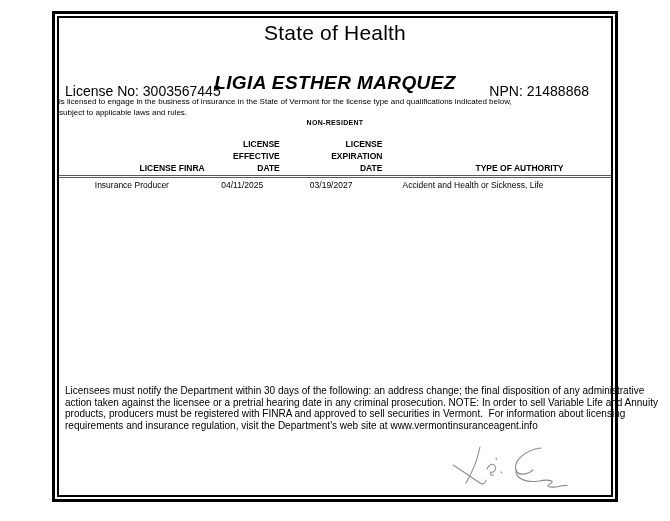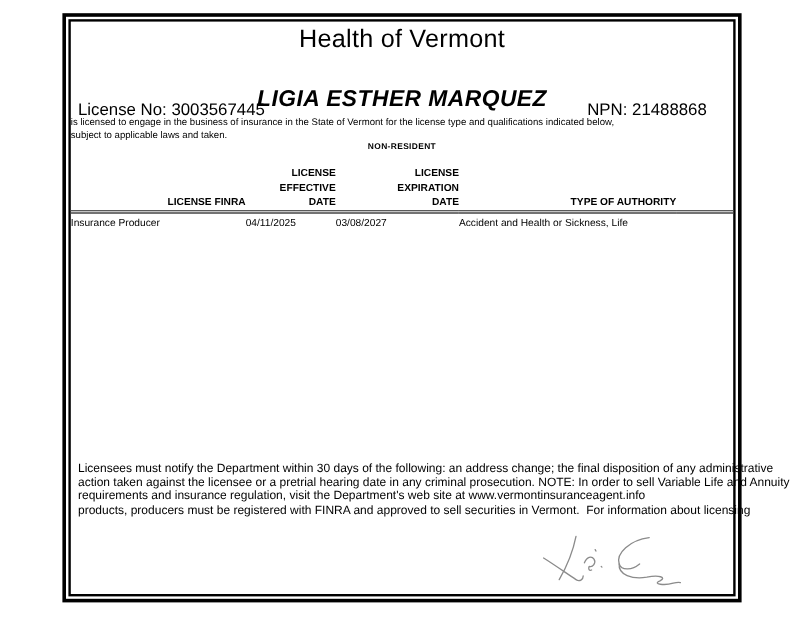--- a/index.html
+++ b/index.html
@@ -97,21 +97,21 @@
     font-weight: bold;
     line-height: 12px;
     vertical-align: bottom;
     text-align: right;
     padding: 0 0 1px 0;
     border-bottom: 3px double #5a5a5a;
   }
   table.license-table td {
     font-size: 8.5px;
     line-height: 10px;
-    text-align: left;
+    text-align: center;
     padding: 2px 0 0 0;
   }
   .footer {
     position: absolute;
     top: 367px;
     left: 6px;
     width: 535px;
     font-size: 10px;
     line-height: 11.5px;
   }
@@ -131,38 +131,38 @@
   }
 </style>
 </head>
 <body>
 
 <div class="page">
   <div class="cert-outer">
     <div class="cert-inner">
       <div class="cert-content">
 
-        <div class="title">Health of Vermont</div>
+        <div class="title">State of Health</div>
 
         <div class="id-row">
           <div>
             <span>License No:</span>
             <span>3003567445</span>
           </div>
           <div>
             <span>NPN:</span>
             <span>21488868</span>
           </div>
         </div>
 
         <div class="licensee-name">LIGIA ESTHER MARQUEZ</div>
 
         <div class="intro">
           <div>is licensed to engage in the business of insurance in the State of Vermont for the license type and qualifications indicated below,</div>
-          <div>subject to applicable laws and taken.</div>
+          <div>subject to applicable laws and rules.</div>
         </div>
 
         <div class="residency">NON-RESIDENT</div>
 
         <table class="license-table">
           <colgroup>
             <col style="width:26.4%">
             <col style="width:13.6%">
             <col style="width:18.6%">
             <col style="width:32.8%">
@@ -186,32 +186,32 @@
               <th>
                 <div>TYPE OF AUTHORITY</div>
               </th>
               <th></th>
             </tr>
           </thead>
           <tbody>
             <tr>
               <td>Insurance Producer</td>
               <td>04/11/2025</td>
-              <td>03/08/2027</td>
+              <td>03/19/2027</td>
               <td>Accident and Health or Sickness, Life</td>
               <td></td>
             </tr>
           </tbody>
         </table>
 
         <div class="footer">
           <div class="footer-line">Licensees must notify the Department within 30 days of the following: an address change; the final disposition of any administrative</div>
           <div class="footer-line">action taken against the licensee or a pretrial hearing date in any criminal prosecution. NOTE: In order to sell Variable Life and Annuity</div>
+          <div class="footer-line">products, producers must be registered with FINRA and approved to sell securities in Vermont.  For information about licensing</div>
           <div class="footer-line">requirements and insurance regulation, visit the Department's web site at www.vermontinsuranceagent.info</div>
-          <div class="footer-line">products, producers must be registered with FINRA and approved to sell securities in Vermont.  For information about licensing</div>
         </div>
 
         <div class="signature">
           <svg viewBox="0 0 122 62" xmlns="http://www.w3.org/2000/svg">
             <g fill="none" stroke="#8b8b8b" stroke-width="1.1" stroke-linecap="round" stroke-linejoin="round">
               <path d="M31,6 C29,16 24,30 17,42"></path>
               <path d="M4,24 C12,29 22,36 31,42 C34,44 37,42 37,39"></path>
               <path d="M38,28 C40,23 44,22 46,25 C48,28 45,32 42,31 C41,33 42,35 44,34"></path>
               <path d="M47,17 L47.6,18.2"></path>
               <path d="M52,31 L52.6,31.6"></path>

